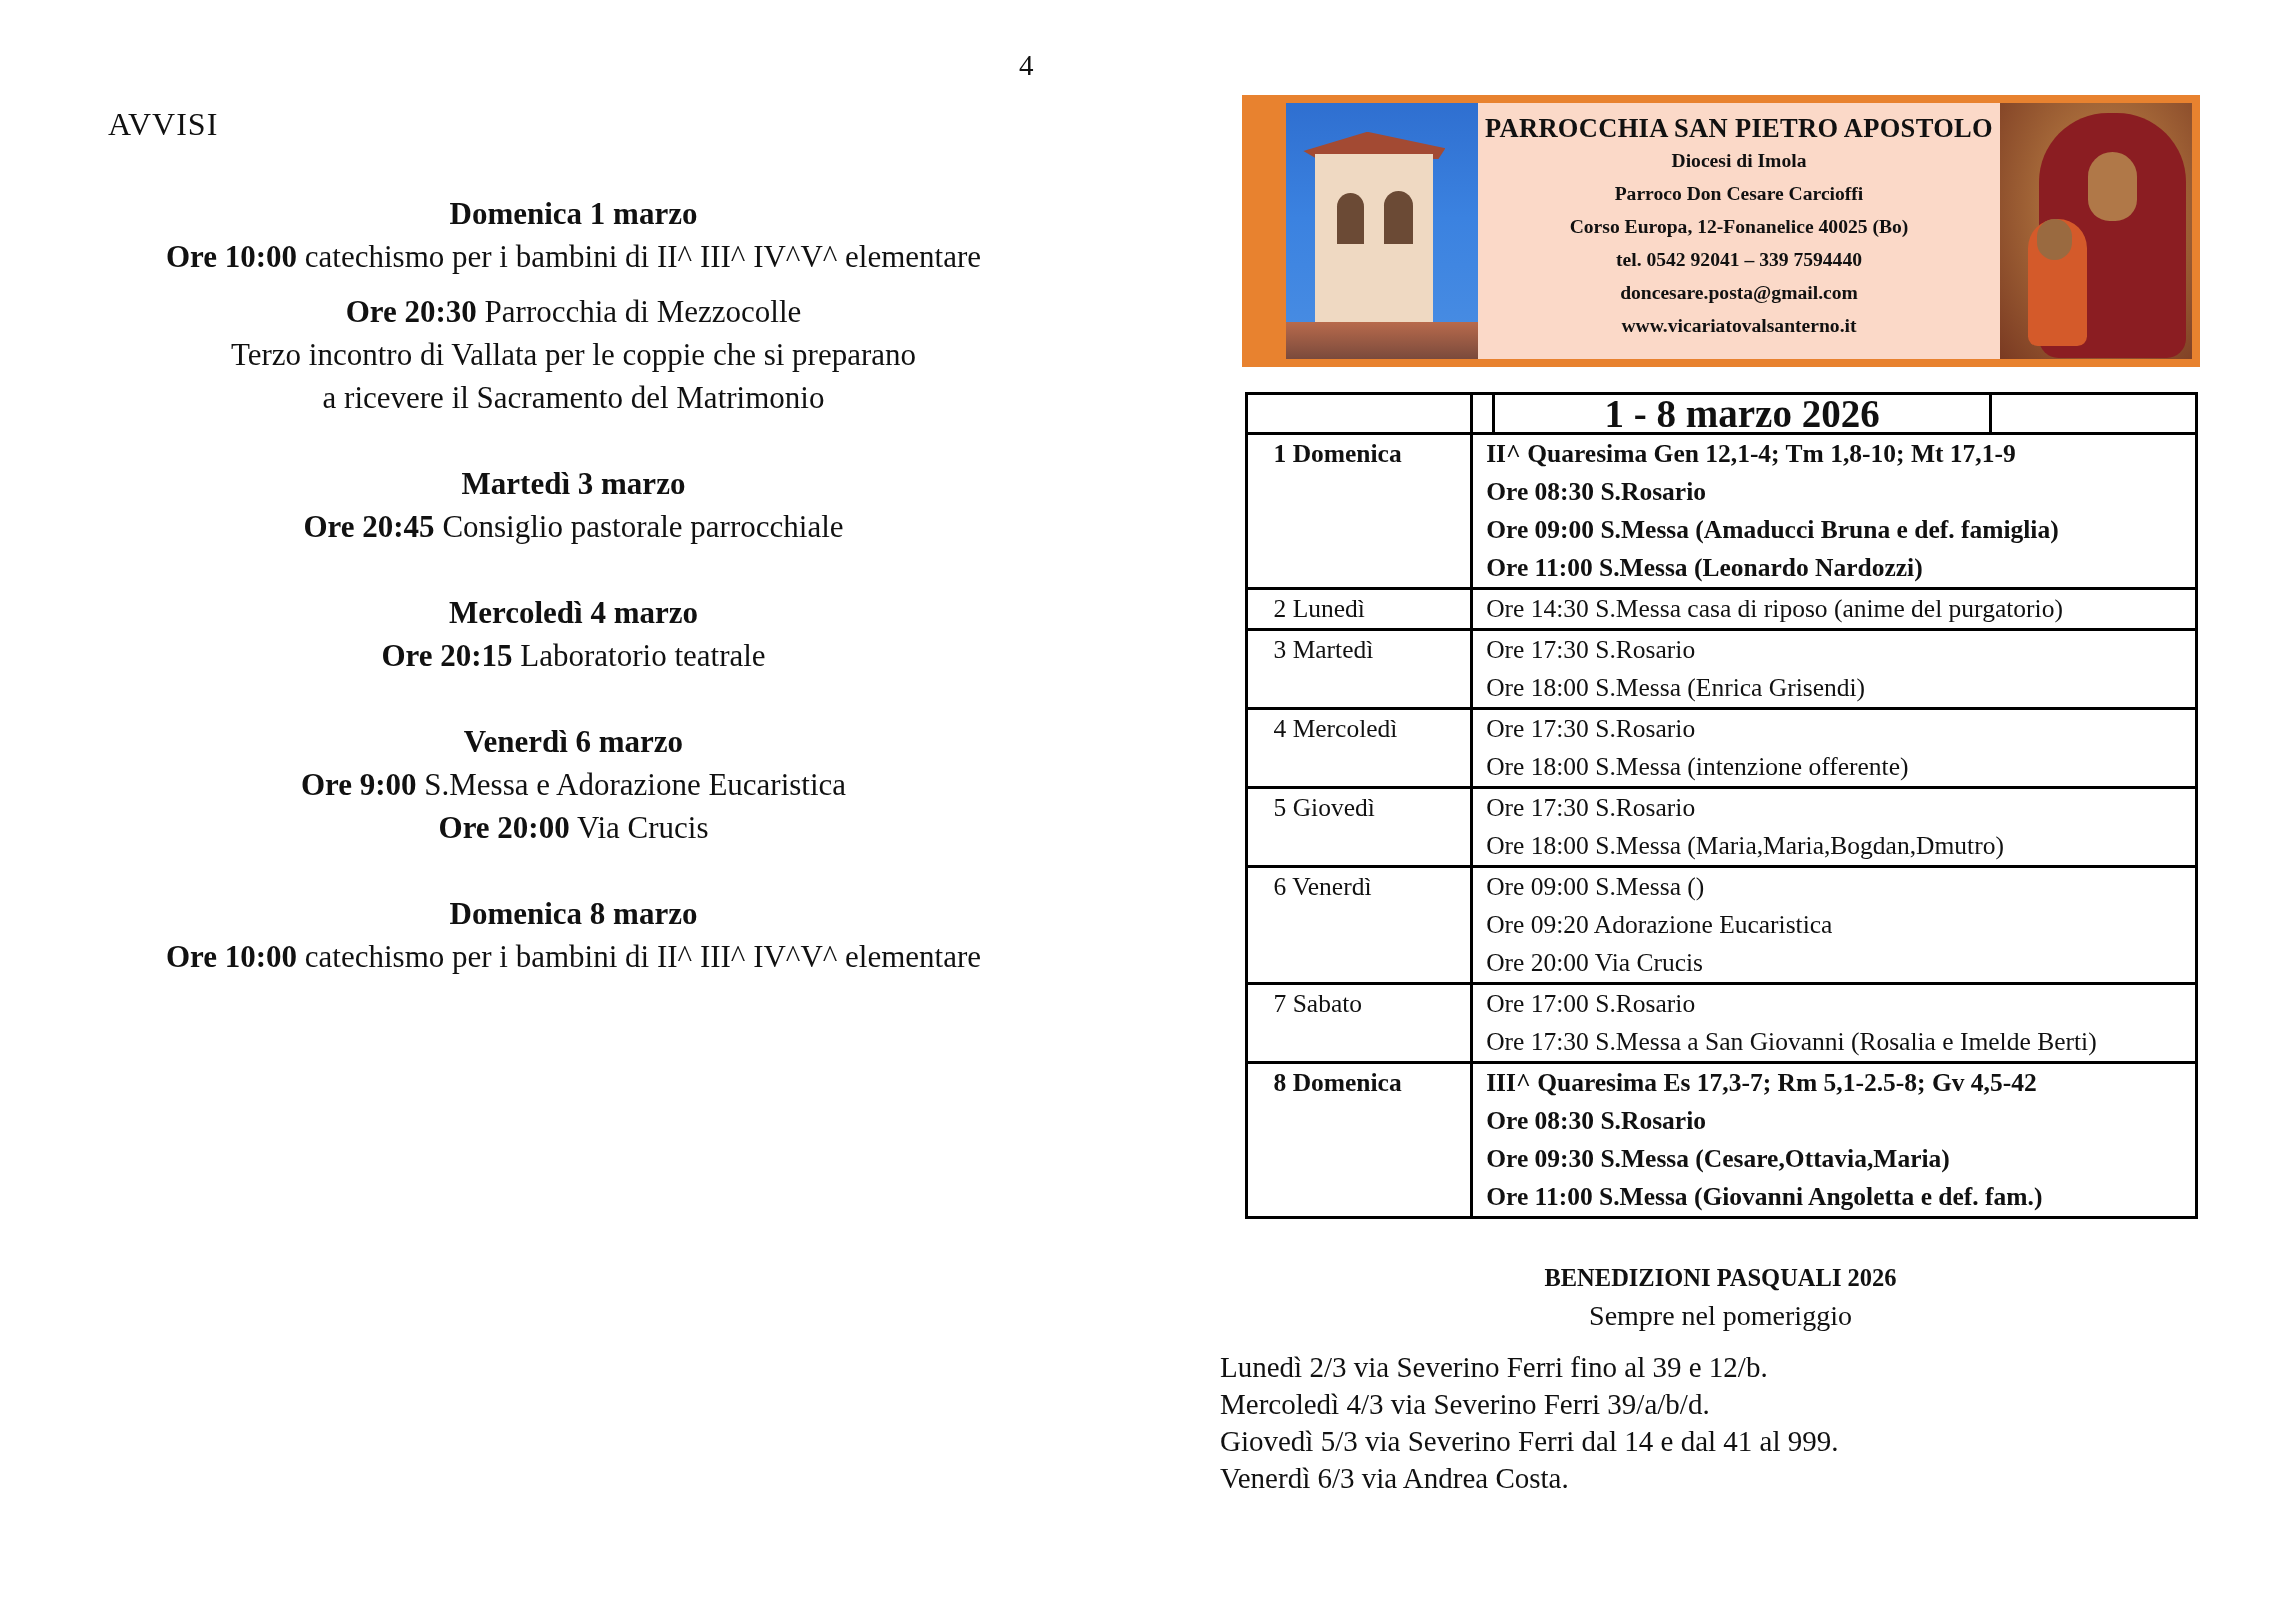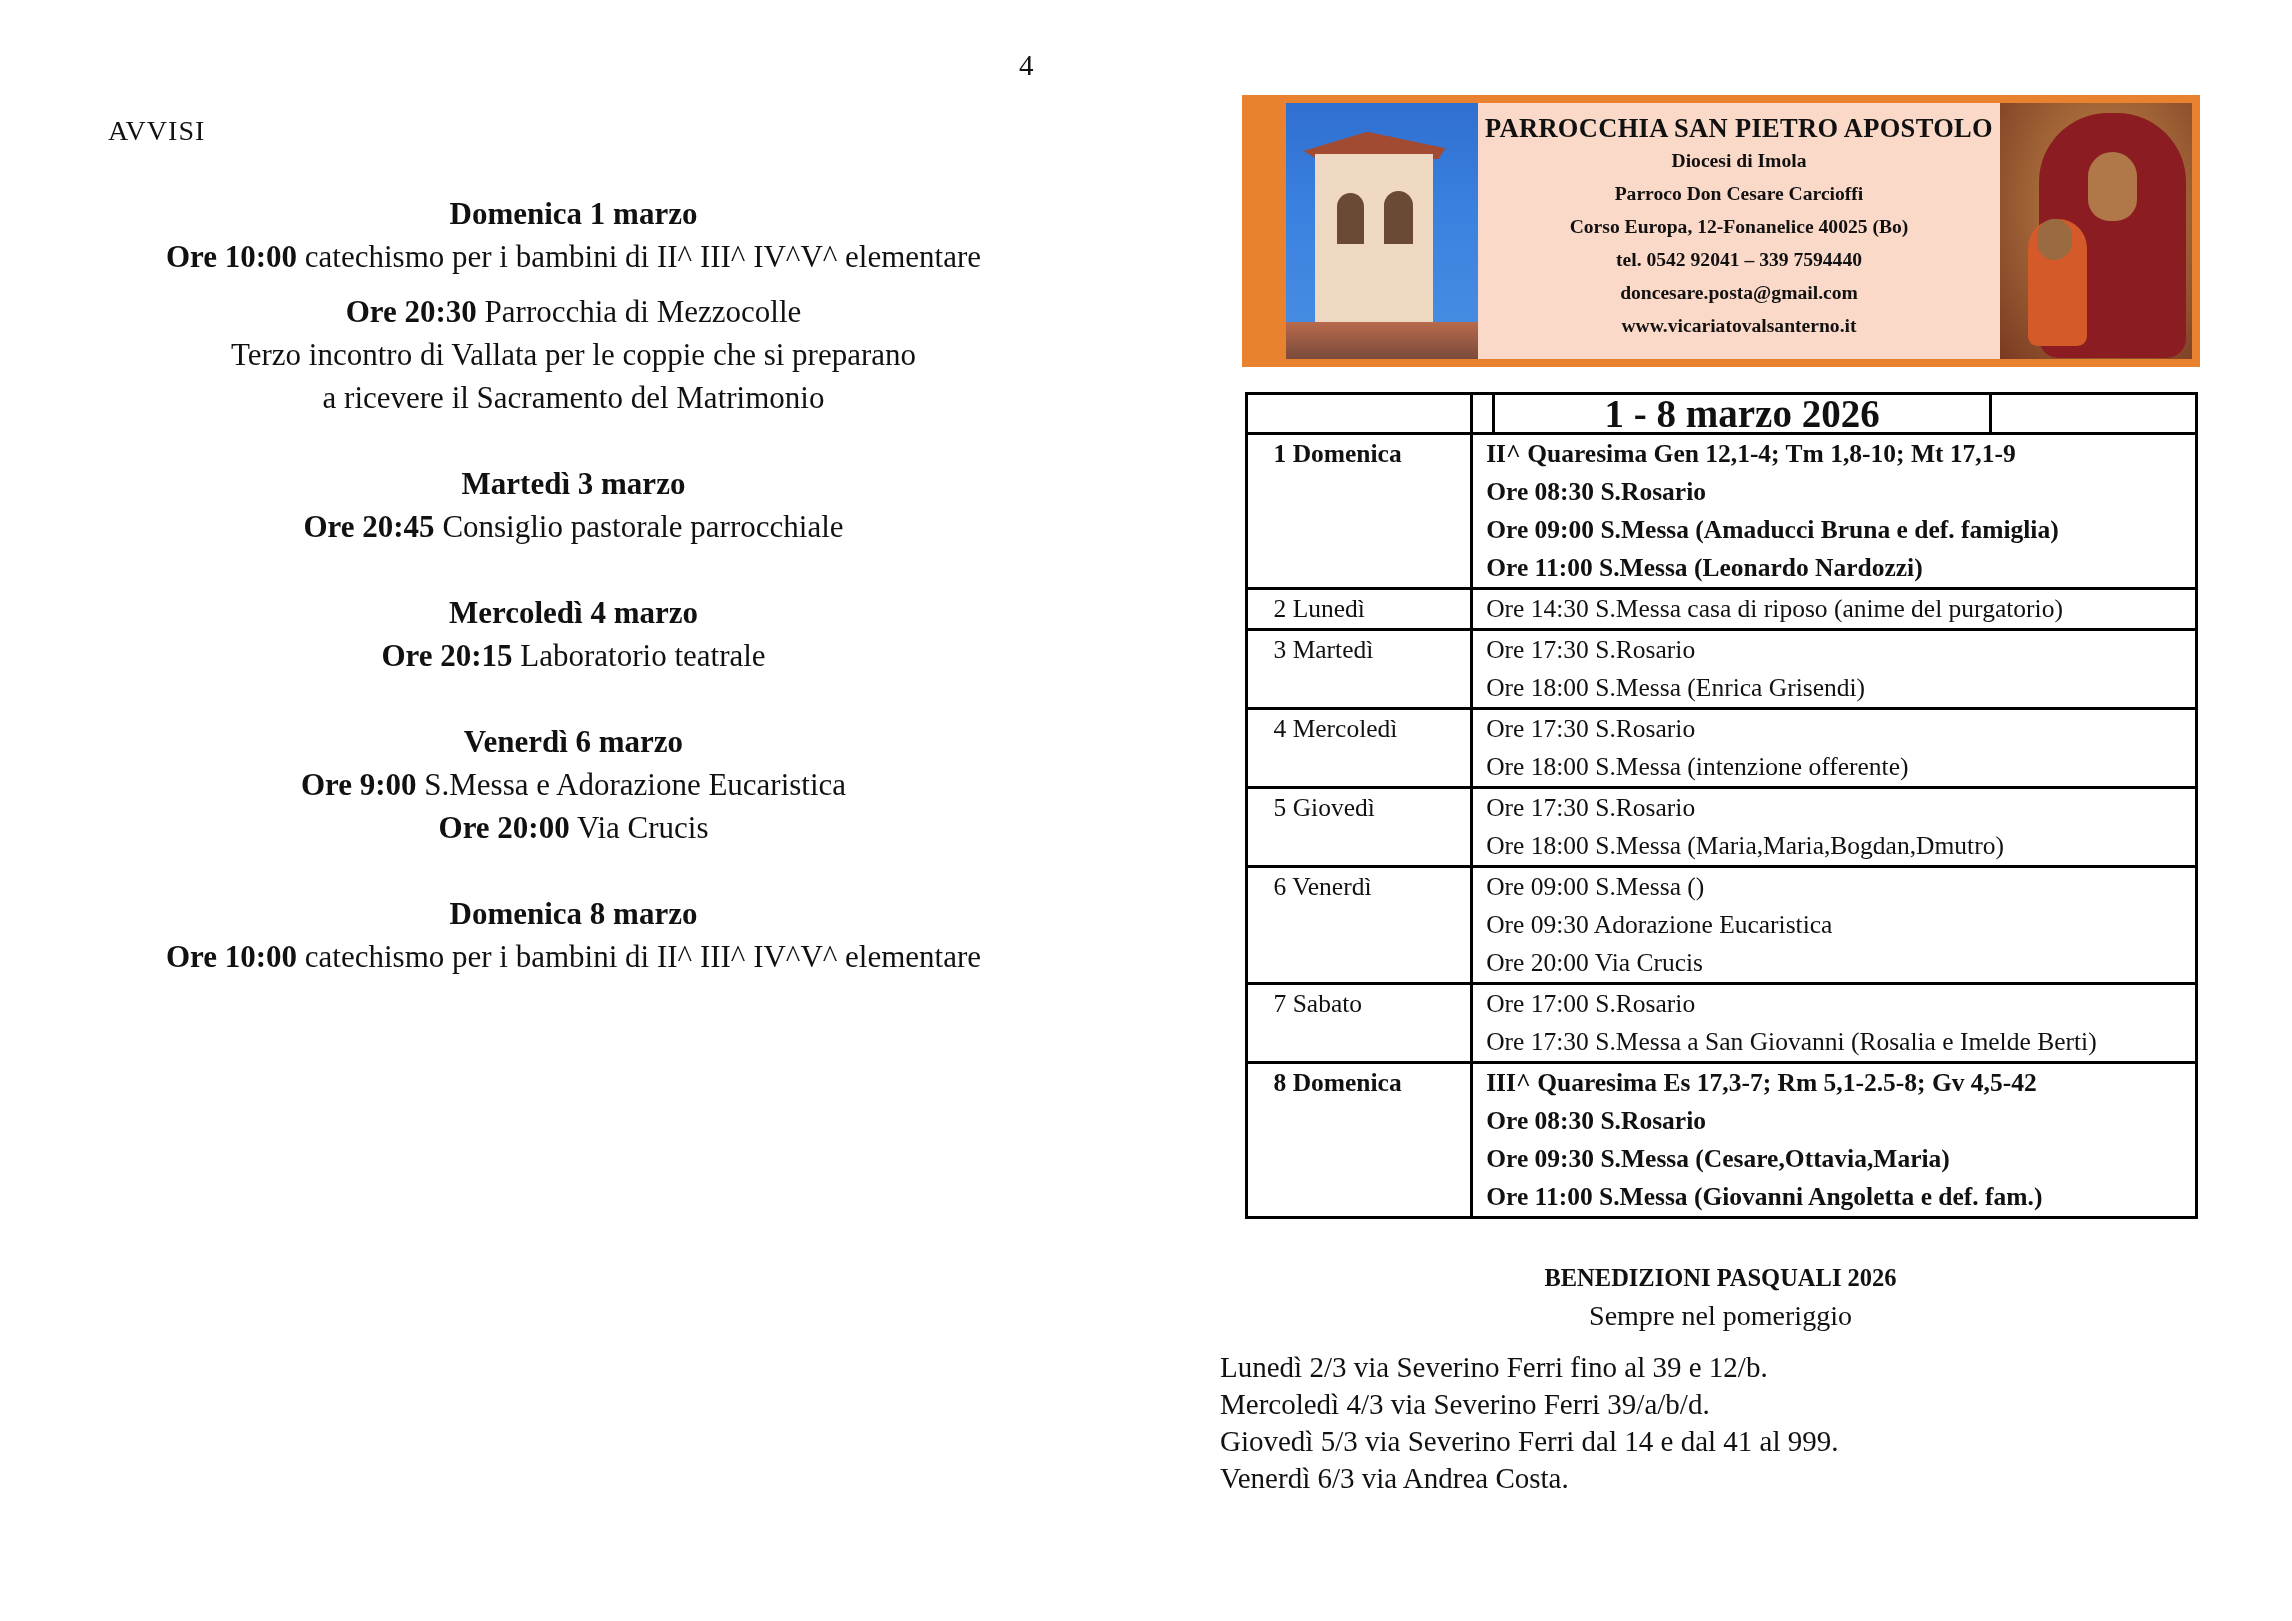--- a/index.html
+++ b/index.html
@@ -1,20 +1,20 @@
 <!DOCTYPE html>
 <html><head>
 <meta charset="utf-8">
 <style>
   html, body { margin:0; padding:0; }
   body { width:2293px; height:1621px; background:#ffffff; position:relative; overflow:hidden;
          font-family:"Liberation Serif", "DejaVu Serif", serif; color:#111; }
   .abs { position:absolute; }
   .page-num { left:1019px; top:49px; font-size:29px; }
-  .avvisi-title { left:108px; top:115px; font-size:28px; letter-spacing:1px; }
+  .avvisi-title { left:108px; top:106px; font-size:32px; letter-spacing:1px; }
   .avvisi { left:98px; top:192px; width:951px; text-align:center; font-size:31px; line-height:43px; }
   .avvisi .day { font-weight:bold; }
   .avvisi .block { margin-bottom:43px; }
   .avvisi .block.tight { margin-bottom:11.8px; }
   .avvisi b { font-weight:bold; }
 
   .header-box { left:1242px; top:95px; width:958px; height:272px; background:#e8822f; }
   .header-inner { position:absolute; left:7.8px; top:7.8px; right:7.8px; bottom:7.8px; background:#fbd9c8;margin-left:36px; }
   .photo-left { position:absolute; left:0; top:0; width:192px; height:100%;
     background:linear-gradient(180deg,#2f6fd0 0%,#3b82e0 45%,#4a8ee3 100%); overflow:hidden; }
@@ -156,21 +156,21 @@
         <td class="day-cell">5 Giovedì</td>
         <td class="ev-cell">
           <span class="ev-line">Ore 17:30 S.Rosario</span>
           <span class="ev-line">Ore 18:00 S.Messa (Maria,Maria,Bogdan,Dmutro)</span>
         </td>
       </tr>
       <tr>
         <td class="day-cell">6 Venerdì</td>
         <td class="ev-cell">
           <span class="ev-line">Ore 09:00 S.Messa ()</span>
-          <span class="ev-line">Ore 09:30 Adorazione Eucaristica</span>
+          <span class="ev-line">Ore 09:20 Adorazione Eucaristica</span>
           <span class="ev-line">Ore 20:00 Via Crucis</span>
         </td>
       </tr>
       <tr>
         <td class="day-cell">7 Sabato</td>
         <td class="ev-cell">
           <span class="ev-line">Ore 17:00 S.Rosario</span>
           <span class="ev-line">Ore 17:30 S.Messa a San Giovanni (Rosalia e Imelde Berti)</span>
         </td>
       </tr>

